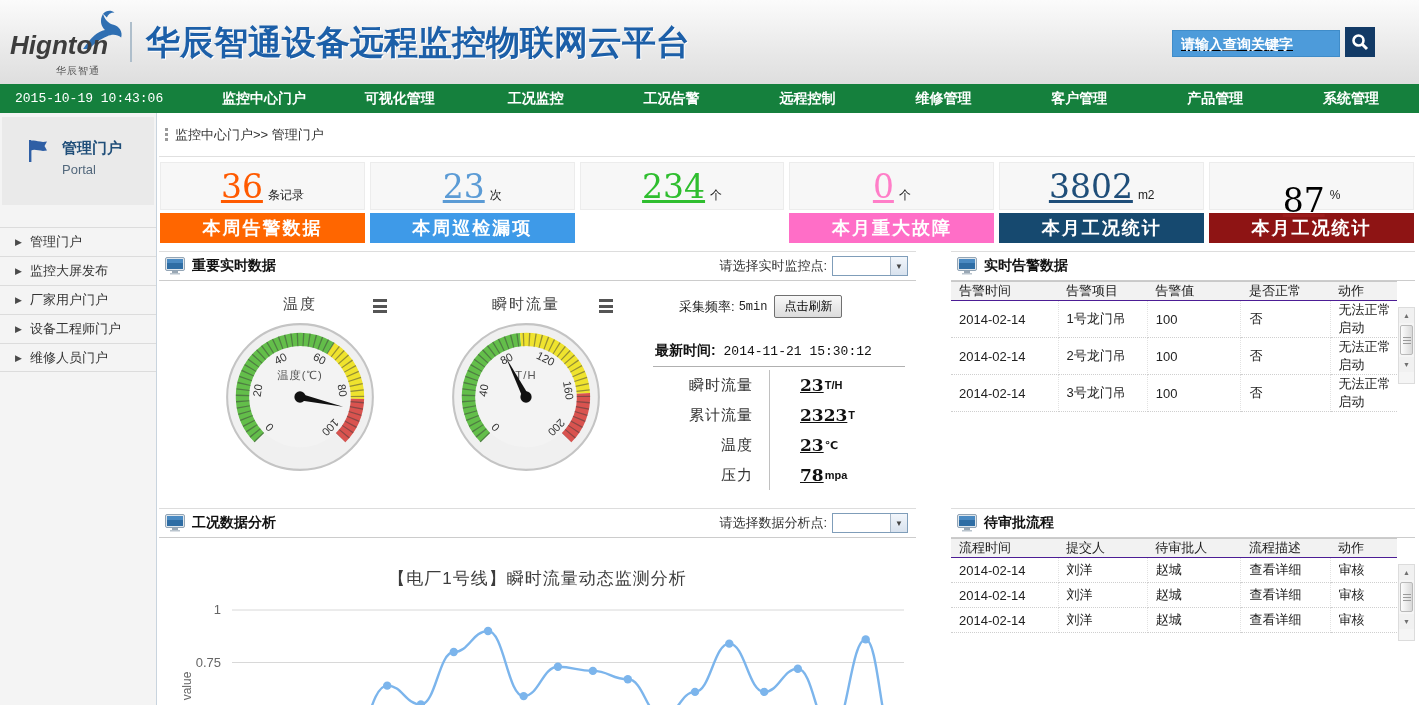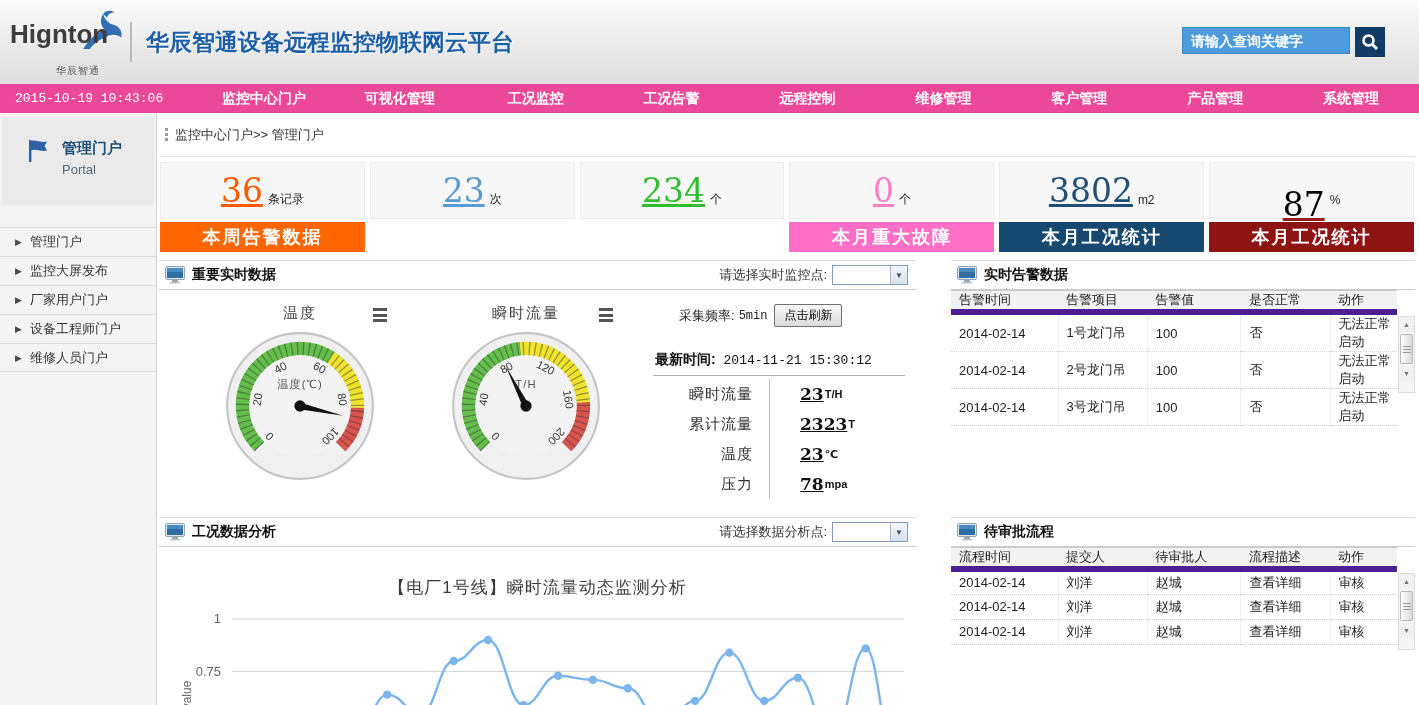--- a/index.html
+++ b/index.html
@@ -2,34 +2,34 @@
 <html><head>
 <meta charset="utf-8">
 <style>
   * { margin:0; padding:0; box-sizing:border-box; }
   html,body { width:1419px; height:705px; overflow:hidden; background:#fff;
               font-family:"Liberation Sans","DejaVu Sans",sans-serif; }
 
   
   .topbar { position:relative; height:84px; background:linear-gradient(#fbfbfb,#e9e9e9 60%,#dedede); }
   .logo { position:absolute; left:10px; top:10px; width:128px; height:66px; }
-  .logo-brand { position:absolute; left:0; top:9px; font-size:26px; font-weight:bold; color:#3d3d3d; letter-spacing:0; }
+  .logo-brand { position:absolute; left:0; top:20px; font-size:26px; font-weight:bold; font-style:italic; color:#3d3d3d; letter-spacing:0; }
   .logo-sub { position:absolute; left:46px; top:54px; font-size:10px; color:#555; letter-spacing:1px; }
   .logo-deer { position:absolute; left:68px; top:0; }
   .site-title { position:absolute; left:130px; top:22px; padding-left:14px; border-left:2px solid #aebecb;
-                font-size:23px; font-weight:bold; color:#1C5FA8; text-shadow:1px 1px 0 #fff; line-height:40px; }
-  .search-wrap { position:absolute; right:34px; top:27px; display:flex; align-items:flex-start; }
+                font-size:34px; font-weight:bold; color:#1C5FA8; text-shadow:1px 1px 0 #fff; line-height:40px; }
+  .search-wrap { position:absolute; right:44px; top:27px; display:flex; align-items:flex-end;text-decoration:underline; }
   .search-input { width:168px; height:27px; border:1px solid #3f8cc9; background:#4D9BDA; color:#fff;
                   font-size:14px; font-weight:bold; padding:0 8px; outline:none; }
   .search-input::placeholder { color:#fff; opacity:1; }
   .search-btn { width:30px; height:30px; margin-left:5px; background:#123A66; border:none; display:flex;
                 align-items:center; justify-content:center; cursor:pointer; }
 
   
-  .navbar { height:29px; background:#ec4899; display:flex; align-items:center; }
+  .navbar { height:29px; background:#15803d; display:flex; align-items:center; }
   .nav-datetime { width:196px; padding-left:15px; color:#fff; font-size:13px; font-family:"Liberation Mono",monospace; }
   .nav-items { flex:1; display:flex; height:100%; }
   .nav-item { flex:1; color:#fff; font-size:14px; font-weight:600; display:flex; align-items:center; justify-content:center; cursor:pointer; }
 
   
   .page { display:flex; height:592px; }
   .sidebar { width:157px; background:#f4f4f4; border-right:1px solid #c9d4de; }
   .portal-head { margin:4px 2px 0 2px; height:88px; background:#eaeaea; display:flex; padding:22px 0 0 24px; }
   .portal-text { margin-left:12px; }
   .portal-title { font-size:15px; font-weight:bold; color:#1F4E79; }
@@ -44,21 +44,21 @@
 
   
   .breadcrumb-row { height:44px; display:flex; align-items:center; gap:7px; padding-left:6px;
                     font-size:13px; color:#333; border-bottom:1px solid #e0e0e0; }
   .bc-icon { display:inline-flex; flex-direction:column; gap:2px; }
   .bc-icon i { width:3px; height:3px; background:#9a9a9a; display:block; }
 
   
   .stats-row { display:flex; gap:5px; margin:5px 1px 8px 1px; }
   .stat-card { flex:1; }
-  .stat-top { height:57px; background:#f7f7f7; border:1px solid #ececec; display:flex; align-items:center; justify-content:center; }
+  .stat-top { height:48px; background:#f7f7f7; border:1px solid #ececec; display:flex; align-items:center; justify-content:center; }
   .stat-value { font-family:"DejaVu Serif","Liberation Serif",serif; font-size:33px; text-decoration:underline; cursor:pointer; }
   .stat-unit { font-size:12px; color:#222; margin:18px 0 0 5px; }
   .stat-banner { height:30px; margin-top:3px; color:#fff; font-size:18px; font-weight:bold; letter-spacing:2px;
                  display:flex; align-items:center; justify-content:center; cursor:pointer; }
 
   
   .mid-row { display:flex; gap:35px; min-height:252px; }
   .bottom-row { display:flex; gap:35px; margin-top:5px; }
   .panel { border-top:1px solid #ddd; }
   .panel-left { width:757px; }
@@ -90,21 +90,21 @@
   .r-label { width:116px; text-align:right; padding-right:16px; font-size:15px; color:#333; letter-spacing:1px; }
   .r-cell { border-left:1px solid #c0c0c0; padding-left:30px; height:100%; display:flex; align-items:center; }
   .r-val { font-family:"DejaVu Serif","Liberation Serif",serif; font-weight:bold; font-size:17px; color:#111;
            text-decoration:underline; cursor:pointer; }
   .r-unit { font-size:11px; font-weight:bold; color:#111; margin-left:1px; }
 
   
   .table-wrap { position:relative; padding-right:18px; }
   table { width:100%; border-collapse:collapse; table-layout:fixed; font-size:13px; }
   th { background:#f2f2f2; font-weight:normal; text-align:left; height:14px; padding-left:8px; color:#222;
-       border-top:1px solid #c9c9c9; border-bottom:6px solid #4c1d95; }
+       border-top:1px solid #c9c9c9; border-bottom:1px solid #4c1d95; }
   td { height:25px; padding-left:8px; color:#222; border-bottom:1px dotted #cfcfcf; border-right:1px dotted #e2e2e2; }
   td:last-child { border-right:none; }
   .vscroll { position:absolute; right:0; top:26px; width:17px; height:77px; background:#f5f5f5; border:1px solid #dcdcdc; }
   .sc-btn { height:15px; background:#f1f1f1; display:flex; align-items:center; justify-content:center;
             font-size:7px; color:#707070; cursor:pointer; }
   .sc-thumb { margin:2px 1px; height:30px; background:linear-gradient(90deg,#fdfdfd,#d9d9d9); border:1px solid #b9b9b9;
               border-radius:2px; display:flex; flex-direction:column; gap:2px; align-items:center; justify-content:center; cursor:pointer; }
   .sc-thumb i { width:8px; height:1px; background:#9a9a9a; display:block; }
 
   
@@ -194,20 +194,21 @@
             <a class="stat-value" style="color: rgb(255, 90, 0); text-decoration-color: rgb(255, 90, 0);">36</a>
             <span class="stat-unit">条记录</span>
           </div>
         <div class="stat-banner" style="background: rgb(255, 102, 0);">本周告警数据</div>
       </div>
       <div class="stat-card">
         <div class="stat-top">
             <a class="stat-value" style="color: rgb(91, 155, 213); text-decoration-color: rgb(91, 155, 213);">23</a>
             <span class="stat-unit">次</span>
           </div>
+        <div class="stat-banner" style="background: rgb(62, 154, 232);">本周巡检漏项</div>
       </div>
       <div class="stat-card">
         <div class="stat-top">
             <a class="stat-value" style="color: rgb(47, 190, 47); text-decoration-color: rgb(47, 190, 47);">234</a>
             <span class="stat-unit">个</span>
           </div>
       </div>
       <div class="stat-card">
         <div class="stat-top">
             <a class="stat-value" style="color: rgb(255, 126, 200); text-decoration-color: rgb(255, 126, 200);">0</a>

